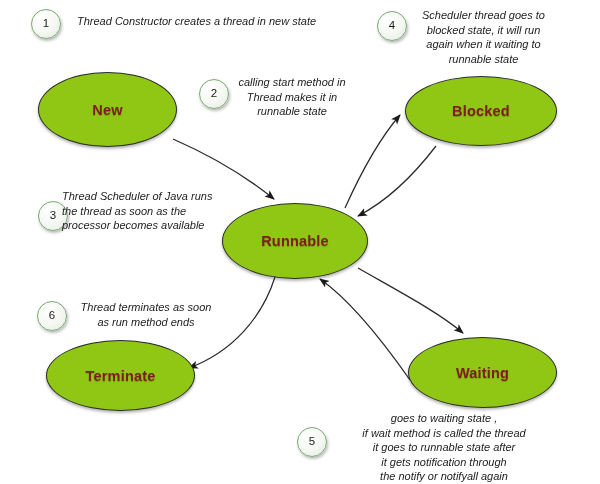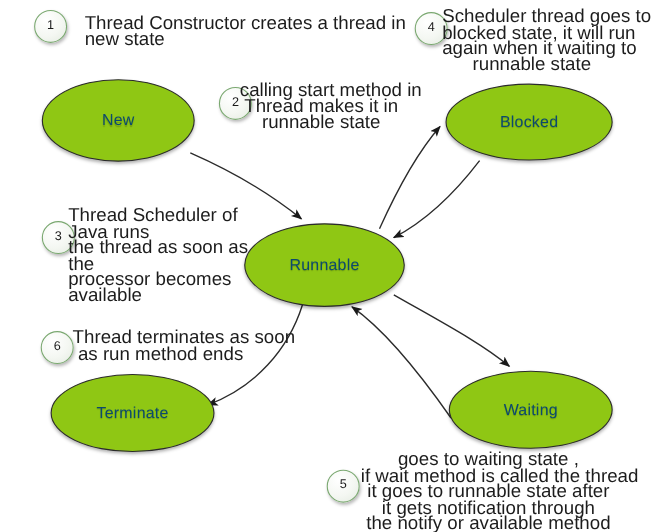--- a/index.html
+++ b/index.html
@@ -30,23 +30,23 @@
     border-radius: 50%;
     background: #8fc714;
     border: 1.4px solid #2b2b2b;
     box-shadow: 0 2px 3px rgba(0,0,0,0.30);
     display: flex;
     align-items: center;
     justify-content: center;
     z-index: 3;
   }
   .state-label {
-    color: #0c4a6e;
+    color: #7f1d1d;
     font-size: 14.5px;
-    font-weight: normal;
+    font-weight: bold;
     letter-spacing: .2px;
     text-shadow: 0 1px 1px rgba(0,0,0,0.20);
     white-space: nowrap;
   }
 
   #state-new       { left: 38px;  top: 72px;  width: 137px; height: 73px; }
   #state-blocked   { left: 405px; top: 76px;  width: 150px; height: 68px; }
   #state-runnable  { left: 222px; top: 203px; width: 144px; height: 74px; }
   #state-terminate { left: 46px;  top: 340px; width: 147px; height: 69px; }
   #state-waiting   { left: 408px; top: 337px; width: 147px; height: 69px; align-items: center; }
@@ -74,24 +74,25 @@
   #badge-1 { left: 31px;  top: 9px; }
   #badge-2 { left: 199px; top: 79px; }
   #badge-3 { left: 38px;  top: 201px; }
   #badge-4 { left: 377px; top: 11px; }
   #badge-5 { left: 297px; top: 427px; }
   #badge-6 { left: 37px;  top: 301px; }
 
   
   .note {
     position: absolute;
-    font-size: 17px;
+    font-size: 11px;
     line-height: 14.5px;
     color: #1c1c1c;
     z-index: 4;
+    font-style: italic;
   }
   #note-1 { left: 77px;  top: 14px;  width: 300px; text-align: left; }
   #note-2 { left: 218px; top: 75px;  width: 148px; text-align: center; }
   #note-3 { left: 62px;  top: 189px; width: 166px; text-align: left; }
   #note-4 { left: 402px; top: 8px;   width: 163px; text-align: center; }
   #note-5 { left: 328px; top: 411px; width: 232px; text-align: center; }
   #note-6 { left: 66px;  top: 300px; width: 160px; text-align: center; }
   .note div { white-space: nowrap; }
   #note-1 div, #note-3 div { white-space: normal; }
 </style>
@@ -176,20 +177,20 @@
       <div>Scheduler thread goes to</div>
       <div>blocked state, it will run</div>
       <div>again when it waiting to</div>
       <div>runnable state</div>
     </div>
   <div class="note" id="note-5">
       <div>goes to waiting state ,</div>
       <div>if wait method is called the thread</div>
       <div>it goes to runnable state after</div>
       <div>it gets notification through</div>
-      <div>the notify or available method</div>
+      <div>the notify or notifyall again</div>
     </div>
   <div class="note" id="note-6">
       <div>Thread terminates as soon</div>
       <div>as run method ends</div>
     </div>
 
 </div>
 
 </body></html>

